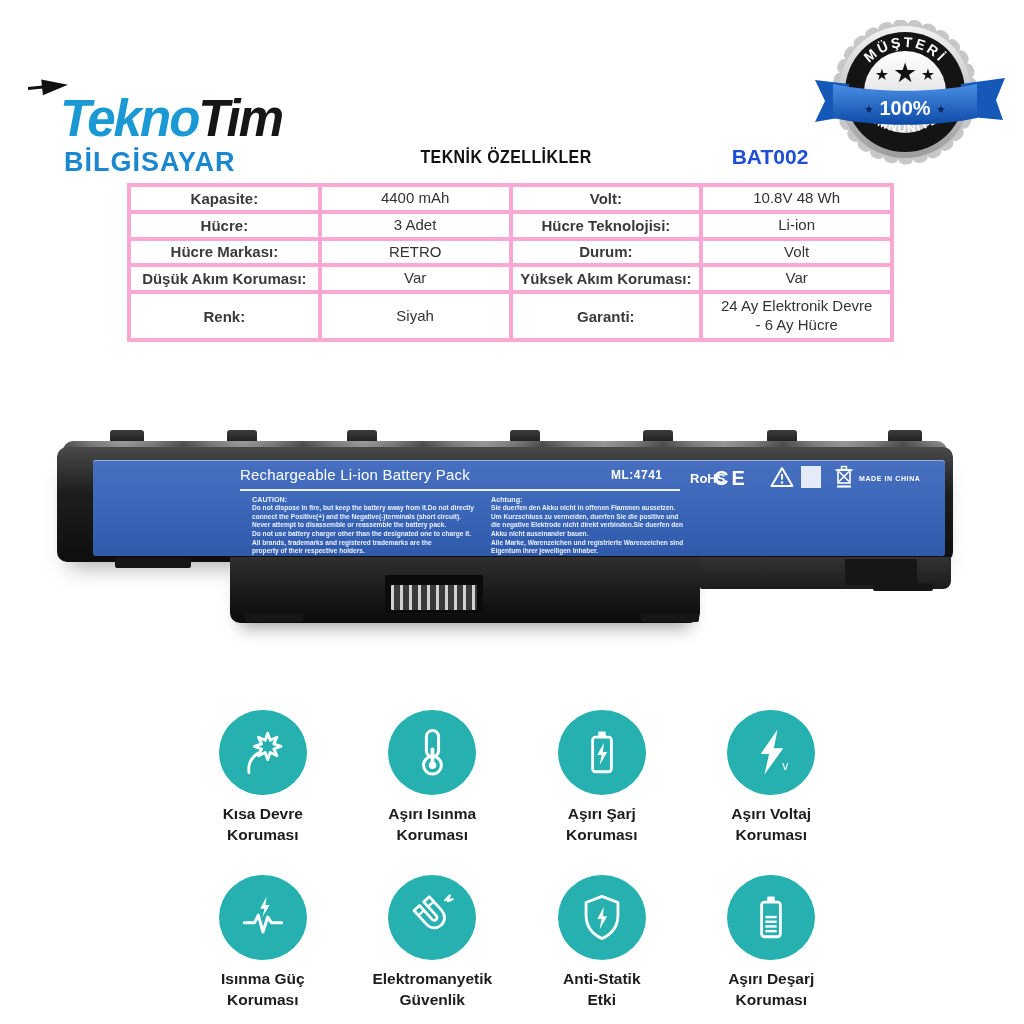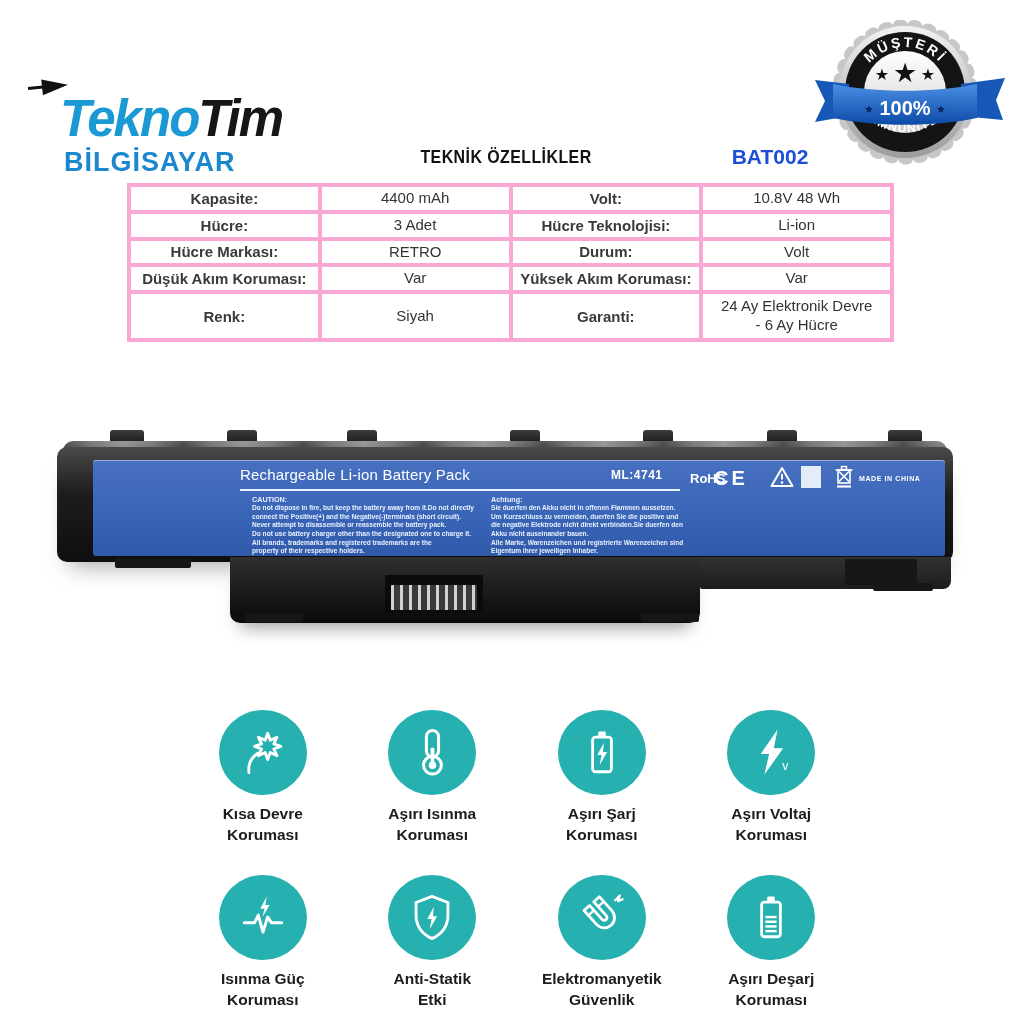--- a/index.html
+++ b/index.html
@@ -300,50 +300,50 @@
         </svg>
       </div>
       <div class="feat-label">
         <div>Isınma Güç</div>
           <div>Koruması</div>
       </div>
     </div>
 
     <div class="feat">
       <div class="feat-circle">
-        <svg width="60" height="60" viewBox="0 0 64 64" fill="none" stroke="#fff" stroke-width="3" stroke-linejoin="round">
-          <path d="M32,9 L49,15.5 V29 C49,41.5 41.5,49.5 32,54 C22.5,49.5 15,41.5 15,29 V15.5 Z"></path>
-          <polygon points="34,20 27,33 31.5,33 29.5,44 37.5,30 33,30" fill="#fff" stroke="none"></polygon>
-        </svg>
-      </div>
-      <div class="feat-label">
-        <div>Anti-Statik</div>
-          <div>Etki</div>
-      </div>
-    </div>
-
-    <div class="feat">
-      <div class="feat-circle">
         <svg width="60" height="60" viewBox="0 0 64 64" fill="none" stroke="#fff" stroke-width="3" stroke-linecap="round" stroke-linejoin="round">
           <g transform="rotate(-42 33 30)">
             <path d="M22,12 v20 a11,11 0 0 0 22,0 v-20 h-8 v20 a3,3 0 0 1 -6,0 v-20 z"></path>
             <line x1="22" y1="19" x2="30" y2="19" stroke-width="2.4"></line>
             <line x1="36" y1="19" x2="44" y2="19" stroke-width="2.4"></line>
           </g>
           <path d="M46,13 l5,-5 l-2,6 l5,-2" stroke-width="2.4"></path>
         </svg>
       </div>
       <div class="feat-label">
         <div>Elektromanyetik</div>
           <div>Güvenlik</div>
       </div>
     </div>
 
     <div class="feat">
       <div class="feat-circle">
+        <svg width="60" height="60" viewBox="0 0 64 64" fill="none" stroke="#fff" stroke-width="3" stroke-linejoin="round">
+          <path d="M32,9 L49,15.5 V29 C49,41.5 41.5,49.5 32,54 C22.5,49.5 15,41.5 15,29 V15.5 Z"></path>
+          <polygon points="34,20 27,33 31.5,33 29.5,44 37.5,30 33,30" fill="#fff" stroke="none"></polygon>
+        </svg>
+      </div>
+      <div class="feat-label">
+        <div>Anti-Statik</div>
+          <div>Etki</div>
+      </div>
+    </div>
+
+    <div class="feat">
+      <div class="feat-circle">
         <svg width="60" height="60" viewBox="0 0 64 64" fill="none" stroke="#fff" stroke-width="3">
           <rect x="22" y="15" width="20" height="37" rx="3"></rect>
           <rect x="28" y="9" width="8" height="6" rx="1" fill="#fff" stroke="none"></rect>
           <line x1="26" y1="31" x2="38" y2="31" stroke-width="2.6"></line>
           <line x1="26" y1="36" x2="38" y2="36" stroke-width="2.6"></line>
           <line x1="26" y1="41" x2="38" y2="41" stroke-width="2.6"></line>
           <line x1="26" y1="46" x2="38" y2="46" stroke-width="2.6"></line>
         </svg>
       </div>
       <div class="feat-label">

